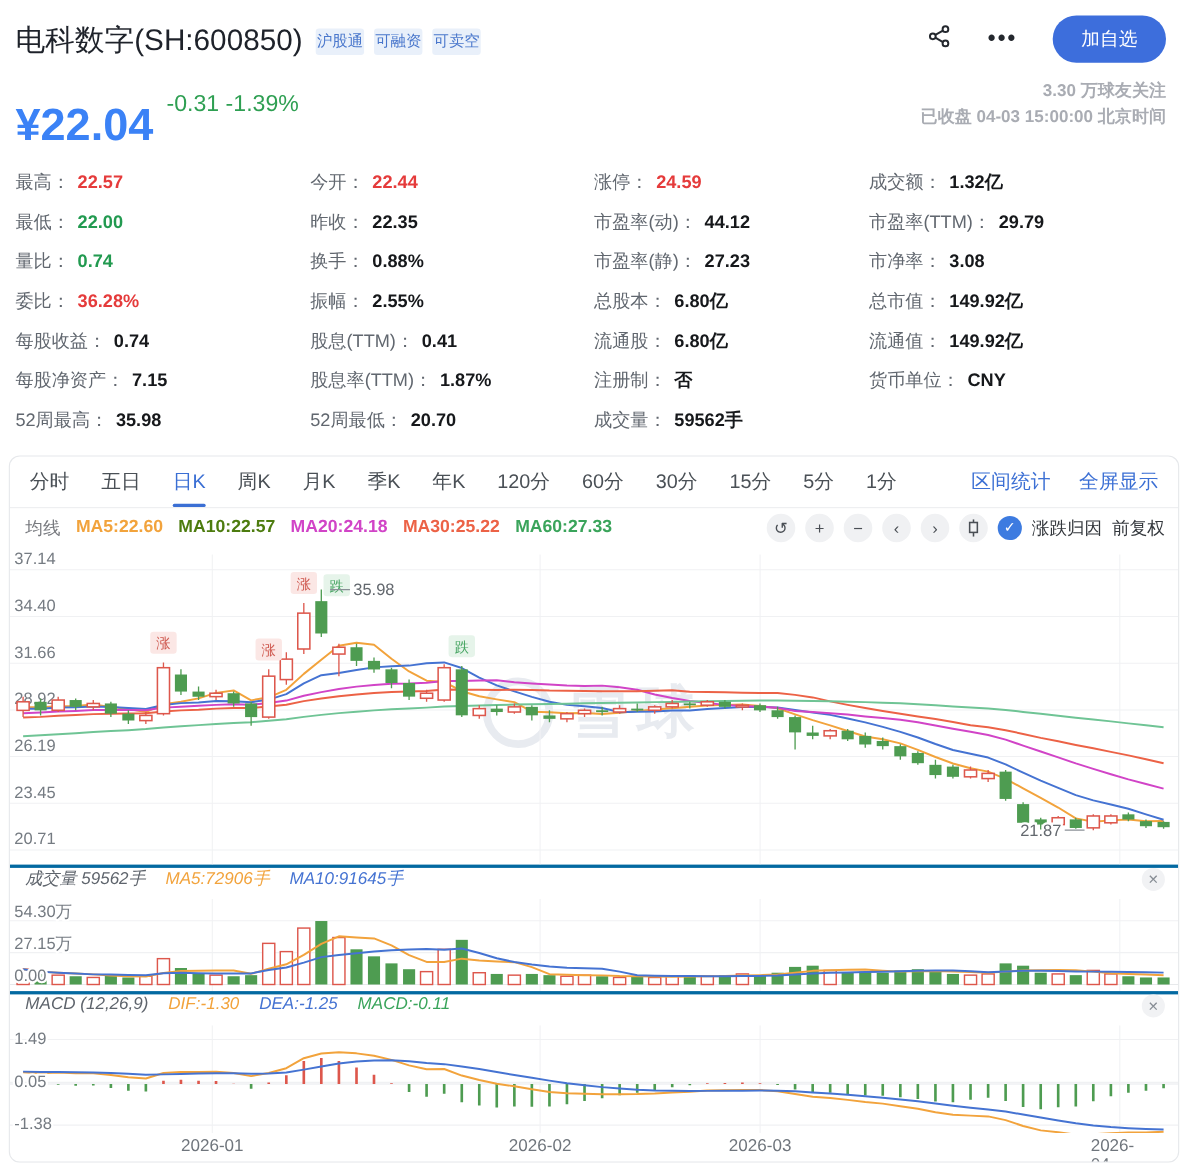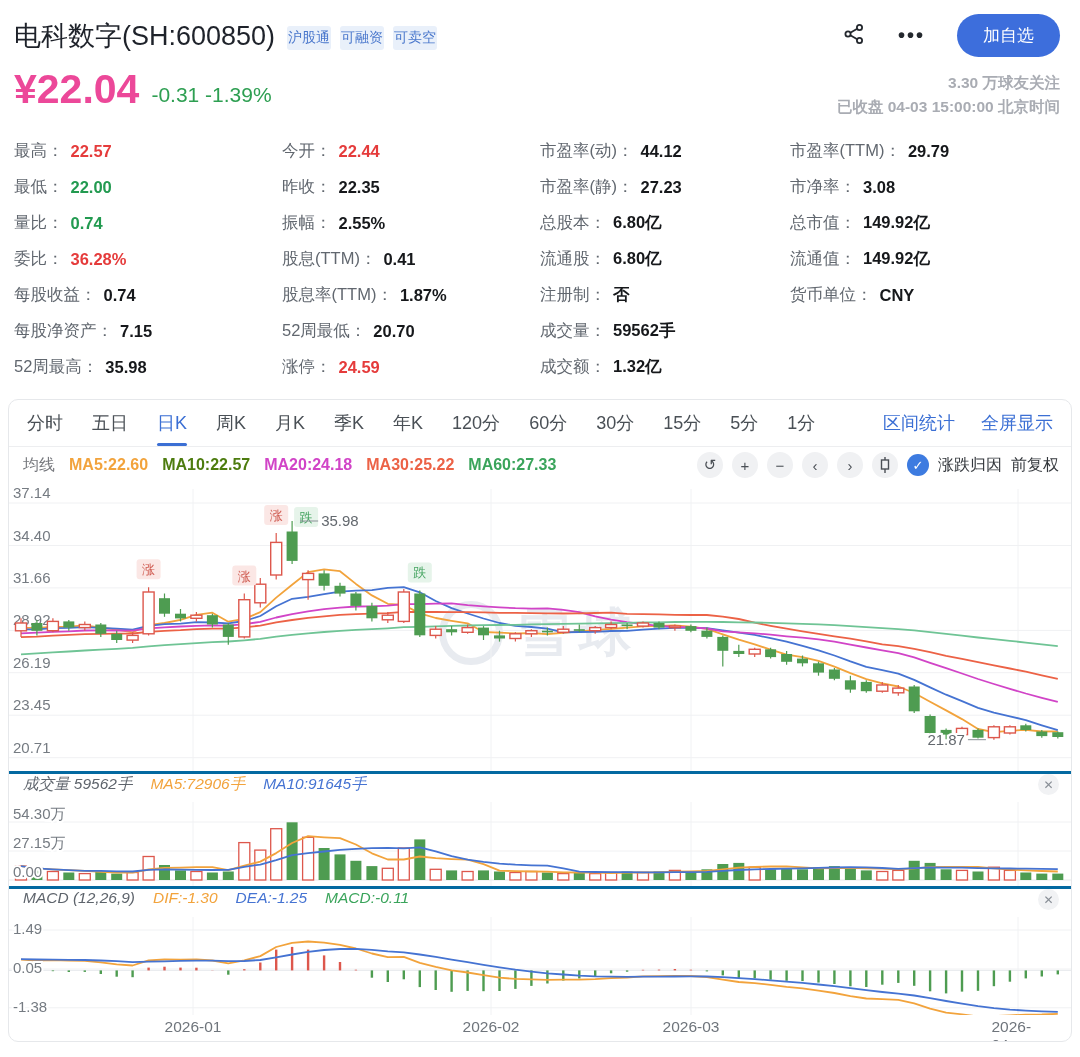--- a/index.html
+++ b/index.html
@@ -7,21 +7,21 @@
   .hdr{padding:14px 20px 0 14px;}
   .title-row{display:flex;align-items:center;}
   .stock-title{font-size:27px;font-weight:500;color:#1E222A;margin:0;letter-spacing:0;}
   .tags{display:flex;gap:9px;margin-left:12px;margin-top:4px;}
   .tag{background:#E9F0FA;color:#4A77CC;font-size:14px;padding:3px 1px;border-radius:3px;font-family:Liberation Mono, monospace;}
   .hdr-actions{margin-left:auto;display:flex;align-items:center;gap:32px;}
   .more-dots{font-size:20px;font-weight:bold;color:#24282E;letter-spacing:2px;cursor:pointer;}
   .watch-btn{background:#3D6EDC;color:#fff;border:none;font-size:17px;padding:10px 26px;
     border-radius:22px;cursor:pointer;font-family:inherit;}
   .price-row{display:flex;align-items:flex-start;margin-top:12px;}
-  .price-big{font-size:41px;font-weight:700;color:#ec4899;line-height:1;}
+  .price-big{font-size:41px;font-weight:700;color:#3b82f6;line-height:1;margin-top:24px;}
   .price-chg{font-size:21px;color:#2E9F52;margin-left:12px;margin-top:14px;}
   .mkt-info{margin-left:auto;text-align:right;color:#A9ACB3;font-size:15.5px;line-height:24px;margin-top:2px;font-weight:bold;}
   .stats{display:grid;grid-auto-flow:column;grid-template-rows:repeat(7,36px);
     grid-template-columns:268px 258px 250px auto;margin-top:14px;font-size:16.5px;}
   .stat-cell{display:flex;align-items:center;}
   .stat-label{color:#61676F;}
   .stat-val{font-weight:700;margin-left:7px;color:#16181B;}
   .stat-val.red{color:#E53B3B;}
   .stat-val.green{color:#229A50;}
   .chart-card{margin:14px 8px 0;border:1px solid #E6E8EB;border-radius:10px;overflow:hidden;background:#fff;}
@@ -121,20 +121,24 @@
         <span class="stat-label">52周最高：</span>
         <span class="stat-val dark">35.98</span>
       </div>
       <div class="stat-cell">
         <span class="stat-label">今开：</span>
         <span class="stat-val red">22.44</span>
       </div>
       <div class="stat-cell">
         <span class="stat-label">昨收：</span>
         <span class="stat-val dark">22.35</span>
+      </div>
+      <div class="stat-cell">
+        <span class="stat-label">换手：</span>
+        <span class="stat-val dark">0.88%</span>
       </div>
       <div class="stat-cell">
         <span class="stat-label">振幅：</span>
         <span class="stat-val dark">2.55%</span>
       </div>
       <div class="stat-cell">
         <span class="stat-label">股息(TTM)：</span>
         <span class="stat-val dark">0.41</span>
       </div>
       <div class="stat-cell">

